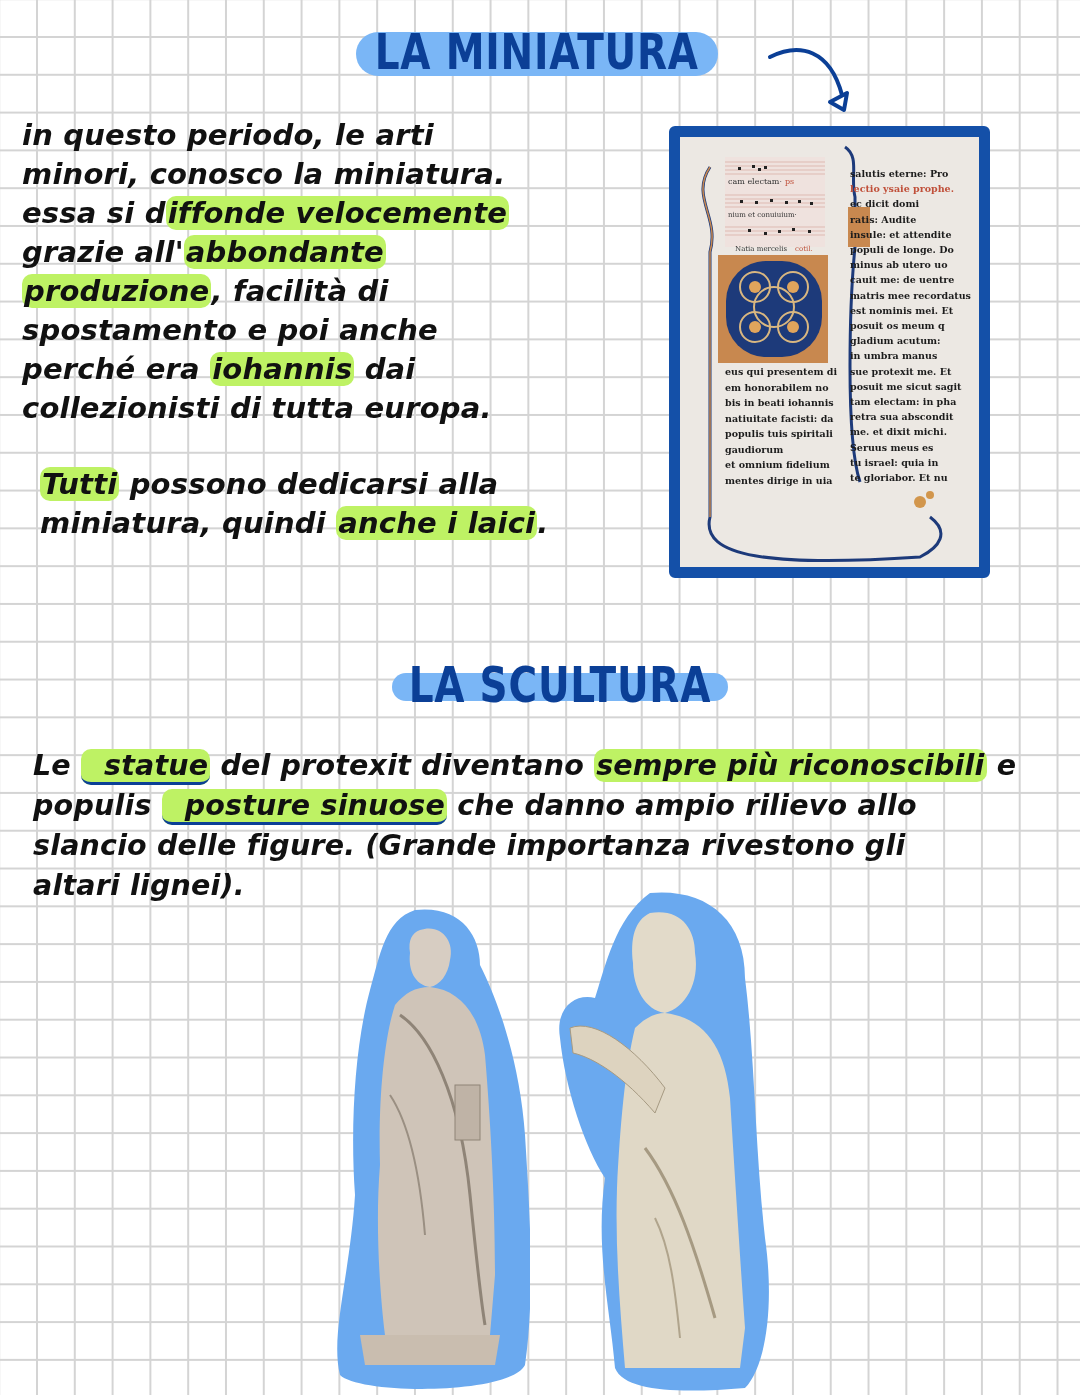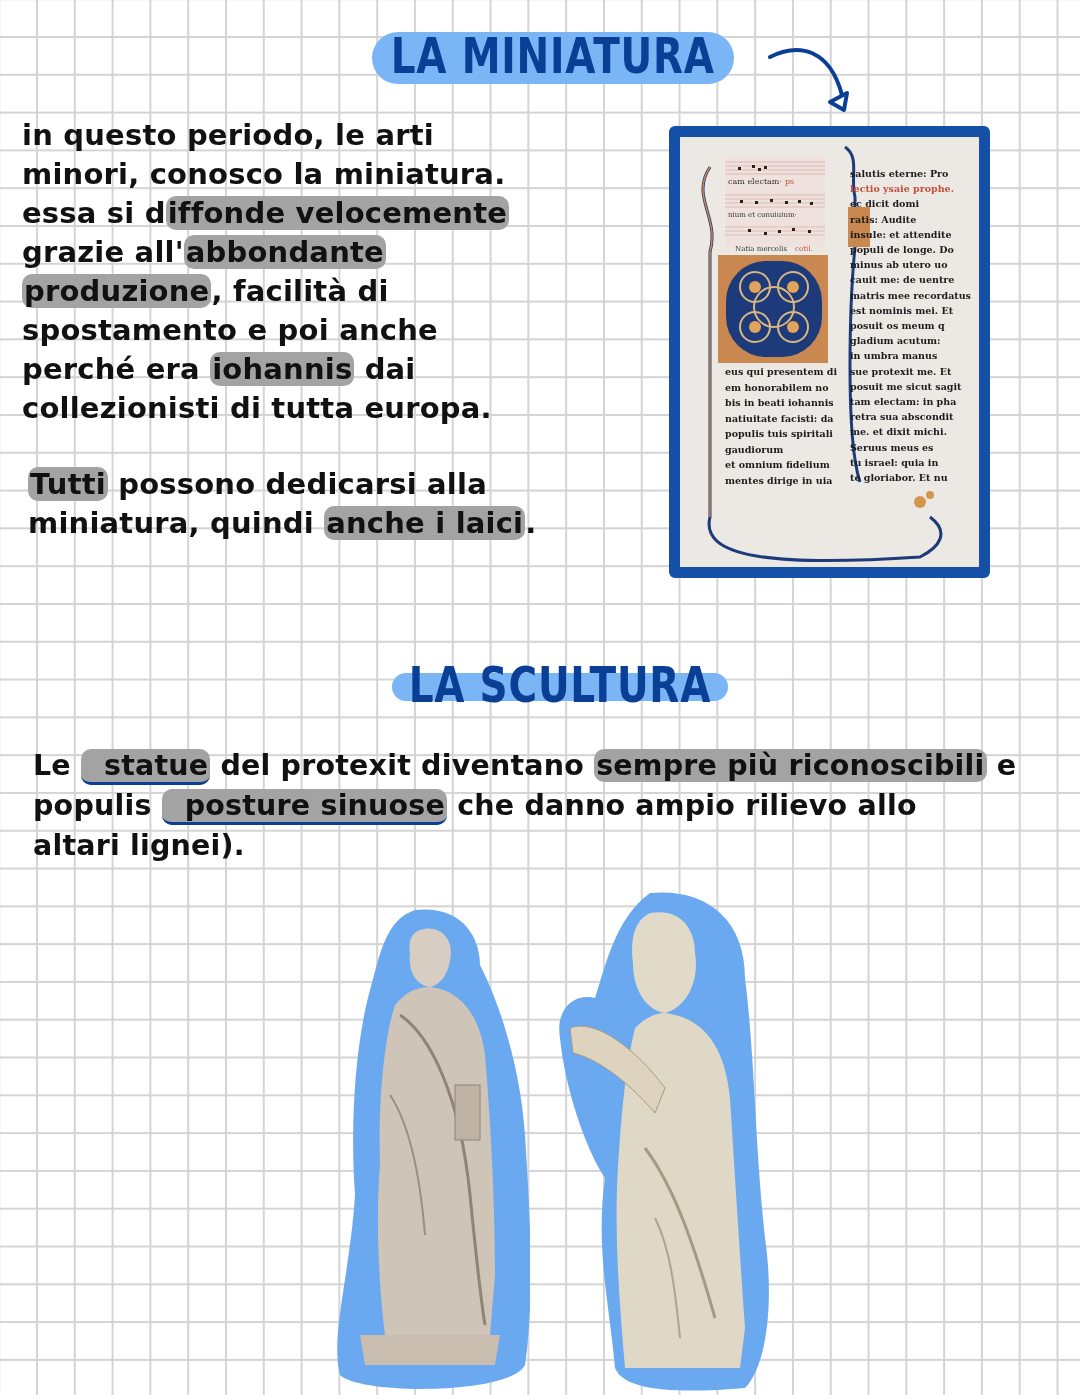--- a/index.html
+++ b/index.html
@@ -18,54 +18,54 @@
     background: #7ab6f6; border-radius: 30px;
   }
   .title-text {
     font-family: "DejaVu Sans", sans-serif; font-weight: bold; color: #0b3f96;
     letter-spacing: 1px; transform: scaleX(0.78); white-space: nowrap;
   }
   .para {
     position: absolute; color: #111; font-family: "DejaVu Sans", sans-serif;
     font-weight: bold; letter-spacing: 0.2px;
   }
-  .para .line { white-space: nowrap; display: block; }
-  .hl { background: #a3a3a3; border-radius: 10px; padding: 0 2px; }
+  .para .line { white-space: nowrap; display: block; font-style: italic; }
+  .hl { background: #bef264; border-radius: 10px; padding: 0 2px; }
   .ul { border-bottom: 3px solid #0b3f96; padding-left: 23px; }
   .frame {
     position: absolute; left: 669px; top: 126px; width: 299px; height: 430px;
     border: 11px solid #1450a8; border-radius: 6px; background: #ebe7e2;
     overflow: hidden;
   }
   .statue-wrap { position: absolute; }
 </style>
 </head>
 <body>
 
-<div class="title-pill" style="left:372px; top:32px; width:362px; height:52px;">
+<div class="title-pill" style="left:356px; top:32px; width:362px; height:44px;">
   <span class="title-text" style="font-size:50px; line-height:60px; margin-top:-4px;">LA MINIATURA</span>
 </div>
 
 <svg style="position:absolute; left:760px; top:40px;" width="100" height="80" viewBox="0 0 100 80">
   <path d="M10 17 C 40 2, 70 10, 82 55" fill="none" stroke="#0b3f96" stroke-width="4" stroke-linecap="round"></path>
   <path d="M70 62 L 87 53 L 84 70 Z" fill="none" stroke="#0b3f96" stroke-width="4" stroke-linejoin="round"></path>
 </svg>
 
 <div class="para" id="para1" style="left:22px; top:116px; font-size:29px; line-height:39px;">
     <span class="line"><span>in questo periodo, le arti</span></span>
     <span class="line"><span>minori, conosco la miniatura.</span></span>
     <span class="line"><span>essa si d</span><span class="hl">iffonde velocemente</span></span>
     <span class="line"><span>grazie all'</span><span class="hl">abbondante</span></span>
     <span class="line"><span class="hl">produzione</span><span>, facilità di</span></span>
     <span class="line"><span>spostamento e poi anche</span></span>
     <span class="line"><span>perché era </span><span class="hl">iohannis</span><span> dai</span></span>
     <span class="line"><span>collezionisti di tutta europa.</span></span>
   </div>
 
-<div class="para" id="para2" style="left:28px; top:465px; font-size:29px; line-height:39px;">
+<div class="para" id="para2" style="left:40px; top:465px; font-size:29px; line-height:39px;">
     <span class="line"><span class="hl">Tutti</span><span> possono dedicarsi alla</span></span>
     <span class="line"><span>miniatura, quindi </span><span class="hl">anche i laici</span><span>.</span></span>
   </div>
 
 <div class="frame">
   <svg width="299" height="430" viewBox="0 0 299 430" style="position:absolute;left:0;top:0;">
     <rect x="0" y="0" width="299" height="430" fill="#ece8e3"></rect>
 
     <rect x="45" y="20" width="100" height="90" fill="#efe2de"></rect>
     <g stroke="#d9a9a0" stroke-width="0.7">
@@ -165,20 +165,21 @@
   </svg>
 </div>
 
 <div class="title-pill" style="left:392px; top:673px; width:336px; height:28px;">
   <span class="title-text" style="font-size:50px; line-height:60px; margin-top:-4px;">LA SCULTURA</span>
 </div>
 
 <div class="para" id="para3" style="left:33px; top:746px; font-size:28.5px; line-height:40px;">
     <span class="line"><span>Le </span><span class="hl ul">statue</span><span> del protexit diventano </span><span class="hl">sempre più riconoscibili</span><span> e</span></span>
     <span class="line"><span>populis </span><span class="hl ul">posture sinuose</span><span> che danno ampio rilievo allo</span></span>
+    <span class="line"><span>slancio delle figure. (Grande importanza rivestono gli</span></span>
     <span class="line"><span>altari lignei).</span></span>
   </div>
 
 <div class="statue-wrap" style="left:330px; top:895px;">
   <svg width="200" height="500" viewBox="0 0 200 500">
     <path d="M85 15 C 130 10, 150 40, 150 70 C 170 110, 190 170, 195 240 C 200 320, 205 400, 195 470 C 180 500, 30 500, 10 480 C 0 440, 20 380, 25 300 C 20 230, 25 150, 40 95 C 50 60, 55 25, 85 15 Z" fill="#6aa9ef"></path>
     <path d="M90 35 C 110 28, 125 45, 120 65 C 118 80, 110 90, 100 92 C 85 90, 78 75, 80 58 C 78 45, 82 38, 90 35 Z" fill="#d7cdc2"></path>
     <path d="M100 92 C 130 95, 150 120, 155 160 C 160 220, 165 300, 165 380 L 160 440 L 55 440 C 50 400, 45 330, 50 270 C 48 200, 55 140, 65 110 C 75 98, 85 92, 100 92 Z" fill="#cfc4b8"></path>
     <path d="M70 120 C 100 140, 130 200, 140 300 C 145 350, 150 400, 155 430" fill="none" stroke="#8f8477" stroke-width="3"></path>
     <path d="M60 200 C 80 230, 90 280, 95 340" fill="none" stroke="#9a8f82" stroke-width="2"></path>

